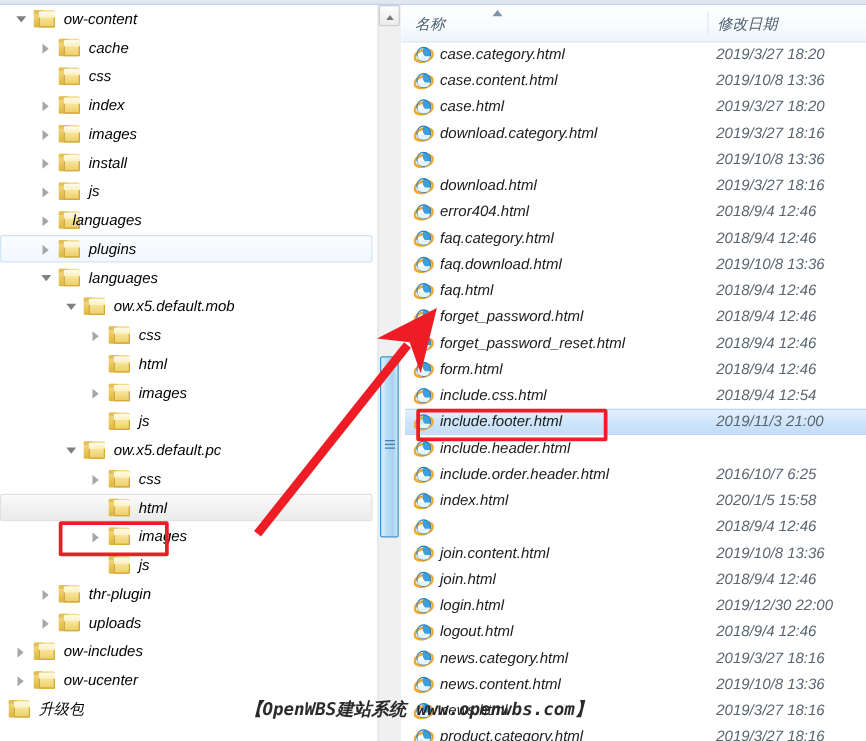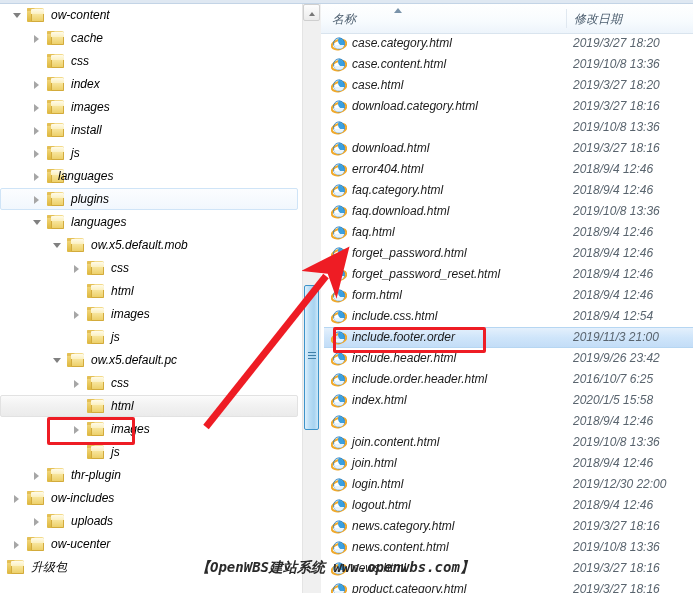--- a/index.html
+++ b/index.html
@@ -322,42 +322,42 @@
           </span>
           <span class="folder" style="left:47px">
             <span class="bk"></span>
             <span class="tab"></span>
             <span class="fr"></span>
             <span class="sh"></span>
           </span>
           <span class="tlabel" style="left:71px">thr-plugin</span>
         </div>
         <div class="trow">
+          <span class="twist closed" style="left:30px">
+            <i></i>
+          </span>
+          <span class="folder" style="left:47px">
+            <span class="bk"></span>
+            <span class="tab"></span>
+            <span class="fr"></span>
+            <span class="sh"></span>
+          </span>
+          <span class="tlabel" style="left:71px">uploads</span>
+        </div>
+        <div class="trow">
           <span class="twist closed" style="left:10px">
             <i></i>
           </span>
           <span class="folder" style="left:27px">
             <span class="bk"></span>
             <span class="tab"></span>
             <span class="fr"></span>
             <span class="sh"></span>
           </span>
           <span class="tlabel" style="left:51px">ow-includes</span>
-        </div>
-        <div class="trow">
-          <span class="twist closed" style="left:30px">
-            <i></i>
-          </span>
-          <span class="folder" style="left:47px">
-            <span class="bk"></span>
-            <span class="tab"></span>
-            <span class="fr"></span>
-            <span class="sh"></span>
-          </span>
-          <span class="tlabel" style="left:71px">uploads</span>
         </div>
         <div class="trow">
           <span class="twist closed" style="left:10px">
             <i></i>
           </span>
           <span class="folder" style="left:27px">
             <span class="bk"></span>
             <span class="tab"></span>
             <span class="fr"></span>
             <span class="sh"></span>
@@ -567,34 +567,33 @@
         <div class="frow sel">
           <span class="rowbg"></span>
           <span class="ieicon"><svg width="16" height="16" viewBox="0 0 16 16">
               <ellipse cx="8" cy="8.6" rx="7.4" ry="4.5" fill="none" stroke="#f0a92c" stroke-width="2.1" transform="rotate(-16 8 8.6)"></ellipse>
               <path d="M8 1.8 A5.6 5.6 0 1 1 3.2 10.4 L13.4 10.4 A5.6 5.6 0 0 1 8 1.8 Z" fill="#3aa0e0"></path>
               <circle cx="8" cy="7.4" r="5.5" fill="none" stroke="#2b7fc0" stroke-width="0.9"></circle>
               <path d="M3.1 8.8 L12.9 8.8 A5 5 0 0 1 8 12.7 A5.3 5.3 0 0 1 3.1 8.8 Z" fill="#ffffff" opacity="0.0"></path>
               <path d="M2.7 8.9 h10.6 a5.4 5.4 0 0 1 -5.3 3.9 a5.4 5.4 0 0 1 -5.3 -3.9 z" fill="#e8f4fd"></path>
               <path d="M8 2.6 a5 5 0 0 1 4.6 3.1 a5 5 0 0 0 -9.2 0 A5 5 0 0 1 8 2.6 z" fill="#8fd0f5" opacity="0.75"></path>
             </svg></span>
-          <span class="fname">include.footer.order</span>
+          <span class="fname">include.footer.html</span>
           <span class="fdate">2019/11/3 21:00</span>
         </div>
         <div class="frow">
           <span class="ieicon"><svg width="16" height="16" viewBox="0 0 16 16">
               <ellipse cx="8" cy="8.6" rx="7.4" ry="4.5" fill="none" stroke="#f0a92c" stroke-width="2.1" transform="rotate(-16 8 8.6)"></ellipse>
               <path d="M8 1.8 A5.6 5.6 0 1 1 3.2 10.4 L13.4 10.4 A5.6 5.6 0 0 1 8 1.8 Z" fill="#3aa0e0"></path>
               <circle cx="8" cy="7.4" r="5.5" fill="none" stroke="#2b7fc0" stroke-width="0.9"></circle>
               <path d="M3.1 8.8 L12.9 8.8 A5 5 0 0 1 8 12.7 A5.3 5.3 0 0 1 3.1 8.8 Z" fill="#ffffff" opacity="0.0"></path>
               <path d="M2.7 8.9 h10.6 a5.4 5.4 0 0 1 -5.3 3.9 a5.4 5.4 0 0 1 -5.3 -3.9 z" fill="#e8f4fd"></path>
               <path d="M8 2.6 a5 5 0 0 1 4.6 3.1 a5 5 0 0 0 -9.2 0 A5 5 0 0 1 8 2.6 z" fill="#8fd0f5" opacity="0.75"></path>
             </svg></span>
           <span class="fname">include.header.html</span>
-          <span class="fdate">2019/9/26 23:42</span>
         </div>
         <div class="frow">
           <span class="ieicon"><svg width="16" height="16" viewBox="0 0 16 16">
               <ellipse cx="8" cy="8.6" rx="7.4" ry="4.5" fill="none" stroke="#f0a92c" stroke-width="2.1" transform="rotate(-16 8 8.6)"></ellipse>
               <path d="M8 1.8 A5.6 5.6 0 1 1 3.2 10.4 L13.4 10.4 A5.6 5.6 0 0 1 8 1.8 Z" fill="#3aa0e0"></path>
               <circle cx="8" cy="7.4" r="5.5" fill="none" stroke="#2b7fc0" stroke-width="0.9"></circle>
               <path d="M3.1 8.8 L12.9 8.8 A5 5 0 0 1 8 12.7 A5.3 5.3 0 0 1 3.1 8.8 Z" fill="#ffffff" opacity="0.0"></path>
               <path d="M2.7 8.9 h10.6 a5.4 5.4 0 0 1 -5.3 3.9 a5.4 5.4 0 0 1 -5.3 -3.9 z" fill="#e8f4fd"></path>
               <path d="M8 2.6 a5 5 0 0 1 4.6 3.1 a5 5 0 0 0 -9.2 0 A5 5 0 0 1 8 2.6 z" fill="#8fd0f5" opacity="0.75"></path>
             </svg></span>

